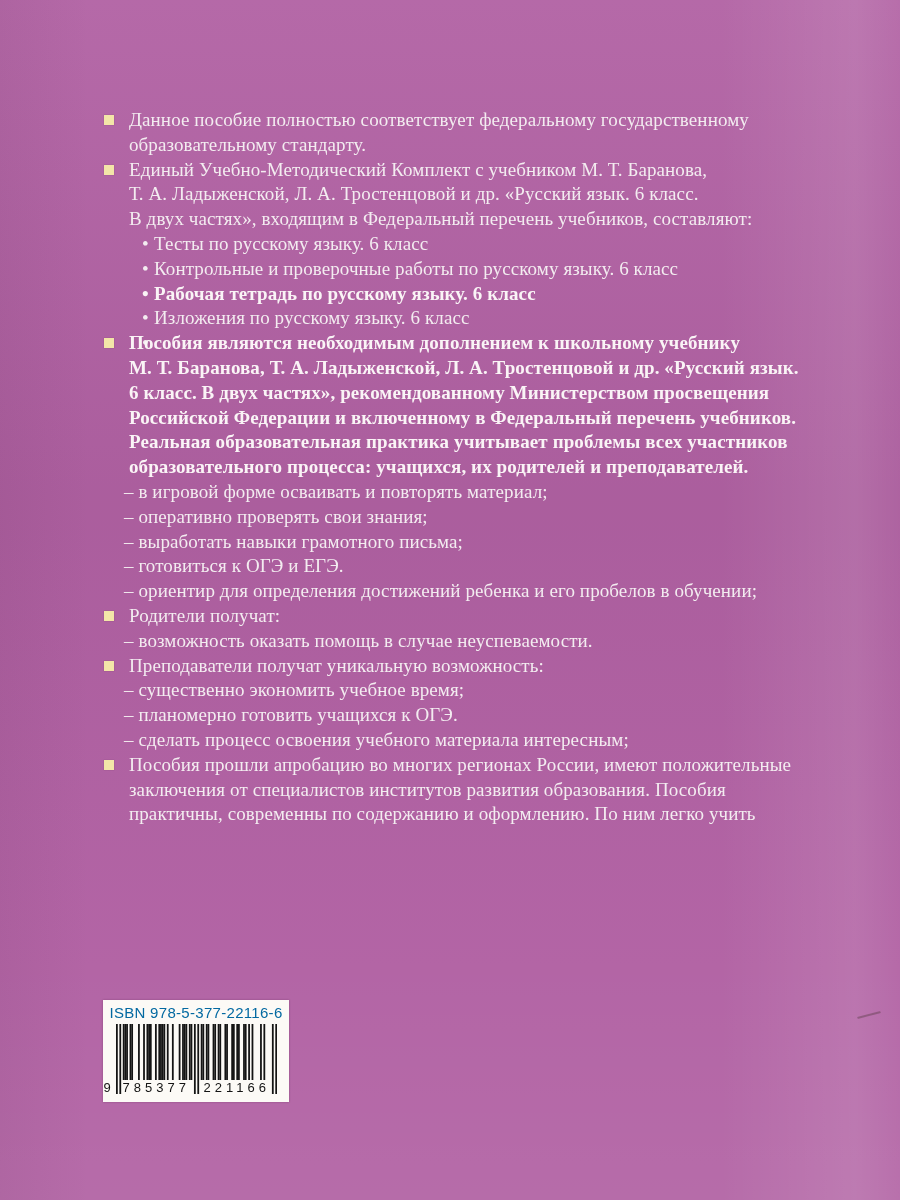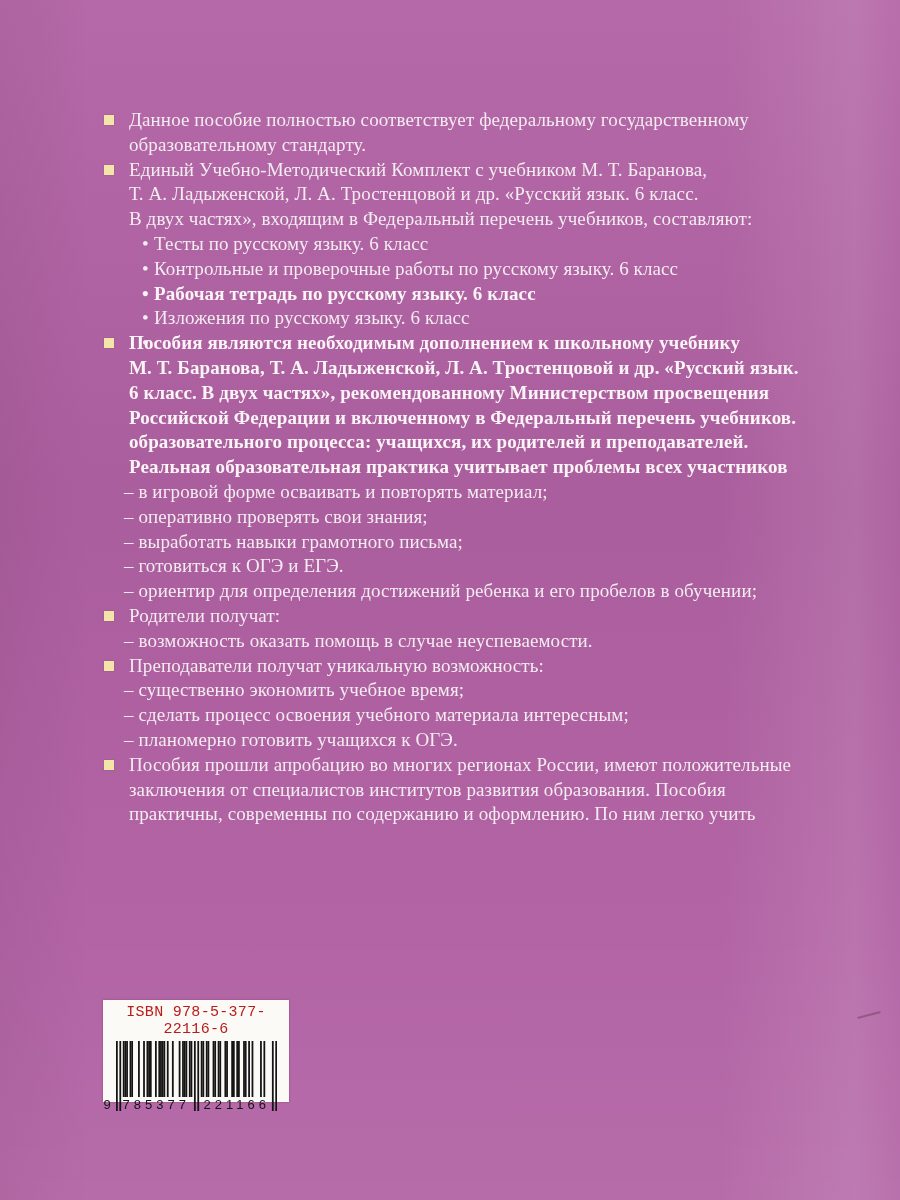--- a/index.html
+++ b/index.html
@@ -30,22 +30,22 @@
   .sub .dot{position:absolute;left:38px;top:0;}
   .dash{padding-left:20px;}
   .bold{font-weight:bold;color:#faf4f6;}
   
   .barcode-box{
     position:absolute;left:103px;top:1000px;width:186px;height:102px;
     background:#fcfaf6;box-shadow:0 0 2px rgba(70,20,55,0.35);
   }
   .isbn-label{
     margin-top:4px;text-align:center;
-    font-family:Liberation Mono, monospace;
-    font-size:15px;line-height:17px;color:#b91c1c;letter-spacing:0.3px;
+    font-family:Liberation Sans, sans-serif;
+    font-size:15px;line-height:17px;color:#0369a1;letter-spacing:0.3px;
   }
   .bars-wrap{position:relative;width:161px;height:70px;margin:3px auto 0;}
   .bars-wrap svg{display:block;width:161px;height:70px;}
   .bc-digit{
     position:absolute;top:57px;
     font-family:"Liberation Sans", sans-serif;
     font-size:13px;line-height:13px;color:#141414;
   }
   .bc-first{left:-12px;}
   .bc-g1{left:7px;width:72px;letter-spacing:4px;}
@@ -97,43 +97,43 @@
     </div>
 
     <div class="bold">
       <div class="line main">
         <span class="sq"></span>
         <span>Пособия являются необходимым дополнением к школьному учебнику</span>
       </div>
       <div class="line cont">М. Т. Баранова, Т. А. Ладыженской, Л. А. Тростенцовой и др. «Русский язык.</div>
       <div class="line cont">6 класс. В двух частях», рекомендованному Министерством просвещения</div>
       <div class="line cont">Российской Федерации и включенному в Федеральный перечень учебников.</div>
+      <div class="line cont">Реальная образовательная практика учитывает проблемы всех участников</div>
       <div class="line cont">образовательного процесса: учащихся, их родителей и преподавателей.</div>
-      <div class="line cont">Реальная образовательная практика учитывает проблемы всех участников</div>
     </div>
 
     <div class="line dash">– в игровой форме осваивать и повторять материал;</div>
     <div class="line dash">– оперативно проверять свои знания;</div>
     <div class="line dash">– выработать навыки грамотного письма;</div>
     <div class="line dash">– готовиться к ОГЭ и ЕГЭ.</div>
 
     <div class="line dash">– ориентир для определения достижений ребенка и его пробелов в обучении;</div>
     <div class="line main">
       <span class="sq"></span>
       <span>Родители получат:</span>
     </div>
     <div class="line dash">– возможность оказать помощь в случае неуспеваемости.</div>
 
     <div class="line main">
       <span class="sq"></span>
       <span>Преподаватели получат уникальную возможность:</span>
     </div>
     <div class="line dash">– существенно экономить учебное время;</div>
+    <div class="line dash">– планомерно готовить учащихся к ОГЭ.</div>
     <div class="line dash">– сделать процесс освоения учебного материала интересным;</div>
-    <div class="line dash">– планомерно готовить учащихся к ОГЭ.</div>
 
     <div class="line main">
       <span class="sq"></span>
       <span>Пособия прошли апробацию во многих регионах России, имеют положительные</span>
     </div>
     <div class="line cont">заключения от специалистов институтов развития образования. Пособия</div>
     <div class="line cont">практичны, современны по содержанию и оформлению. По ним легко учить</div>
   </div>
 
   <div class="barcode-box">

